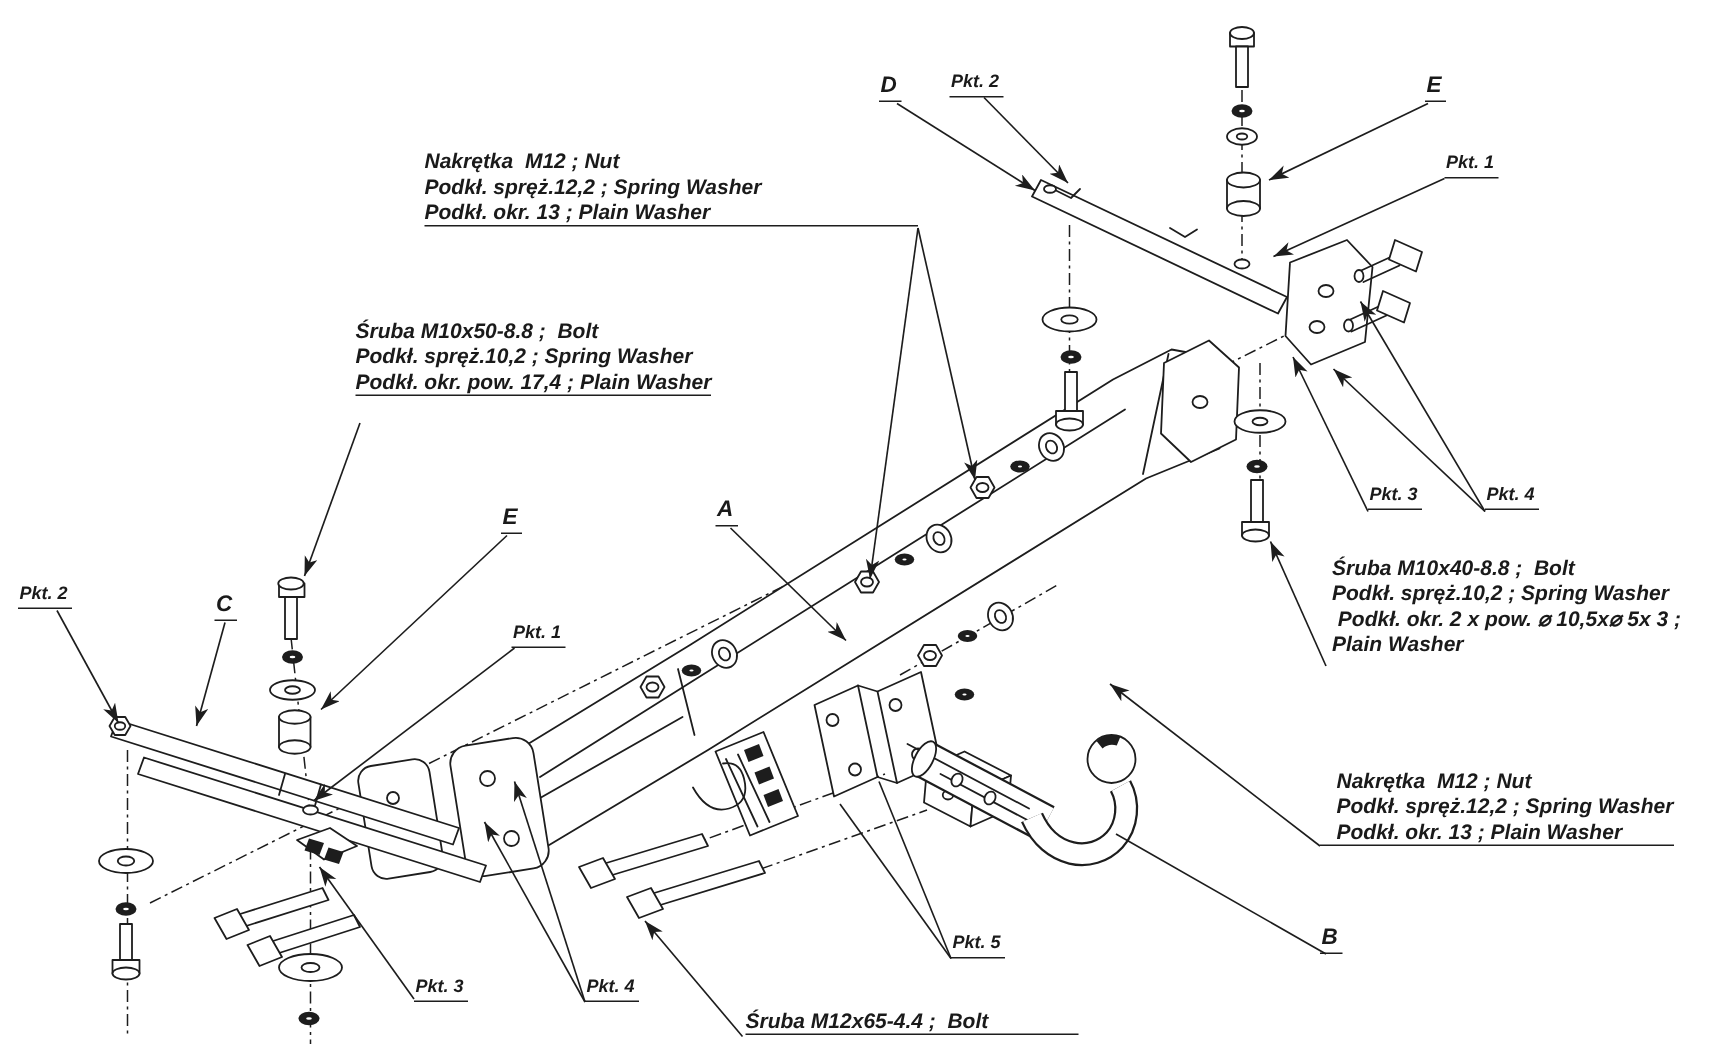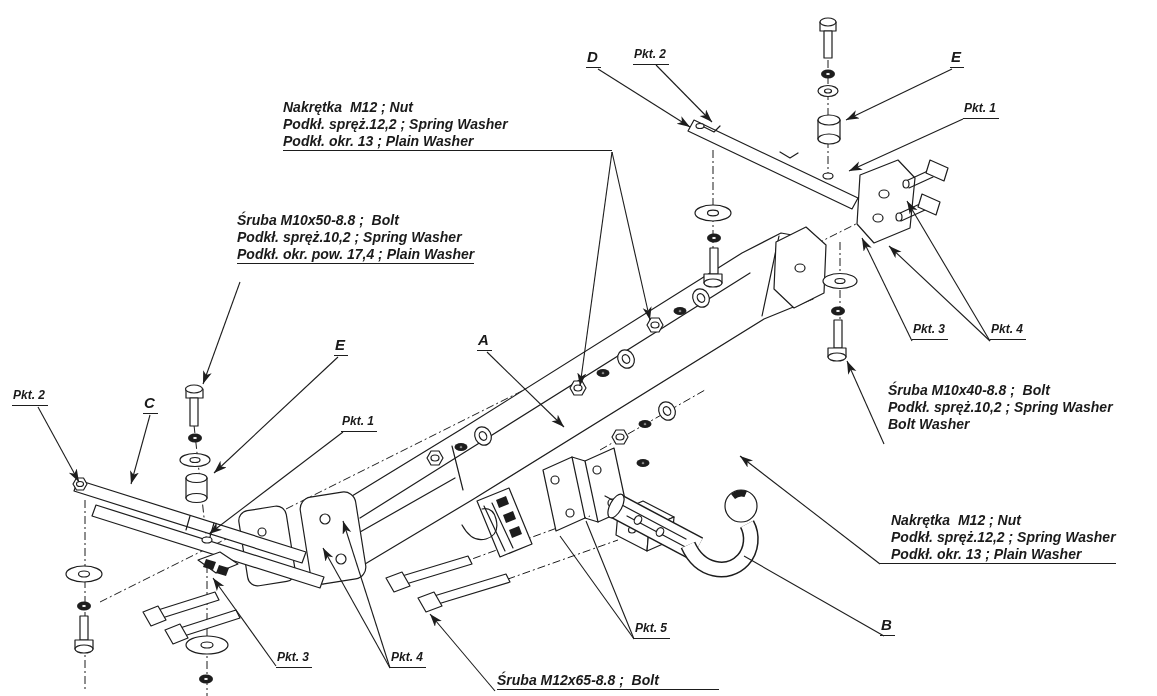--- a/index.html
+++ b/index.html
@@ -282,34 +282,35 @@
   <div>Podkł. spręż.12,2 ; Spring Washer</div>
   <div class="ul" style="min-width:329px">Podkł. okr. 13 ; Plain Washer</div>
 </div>
 
 <div class="note" style="left:237px;top:212px">
   <div>Śruba M10x50-8.8 ;  Bolt</div>
   <div>Podkł. spręż.10,2 ; Spring Washer</div>
   <div class="ul">Podkł. okr. pow. 17,4 ; Plain Washer</div>
 </div>
 
-<div class="note" style="left:888px;top:382px">
+<div class="note" style="left:888px;top:370px">
   <div>Śruba M10x40-8.8 ;  Bolt</div>
   <div>Podkł. spręż.10,2 ; Spring Washer</div>
-  <div>Bolt Washer</div>
+  <div> Podkł. okr. 2 x pow. ⌀ 10,5x⌀ 5x 3 ;</div>
+  <div>Plain Washer</div>
 </div>
 
 <div class="note" style="left:891px;top:512px">
   <div>Nakrętka  M12 ; Nut</div>
   <div>Podkł. spręż.12,2 ; Spring Washer</div>
   <div class="ul" style="min-width:196px;margin-left:-11px;padding-left:11px">Podkł. okr. 13 ; Plain Washer</div>
 </div>
 
 <div class="note" style="left:497px;top:672px">
-  <div class="ul" style="min-width:222px">Śruba M12x65-8.8 ;  Bolt</div>
+  <div class="ul" style="min-width:222px">Śruba M12x65-4.4 ;  Bolt</div>
 </div>
 
 <div class="lbl ul" style="left:477px;top:331px">A</div>
 <div class="lbl ul" style="left:880px;top:616px">B</div>
 <div class="lbl ul" style="left:143px;top:394px">C</div>
 <div class="lbl ul" style="left:586px;top:48px">D</div>
 <div class="lbl ul" style="left:950px;top:48px">E</div>
 <div class="lbl ul" style="left:334px;top:336px">E</div>
 
 <div class="lbl plbl ul" style="left:963px;top:99px">Pkt. 1</div>

